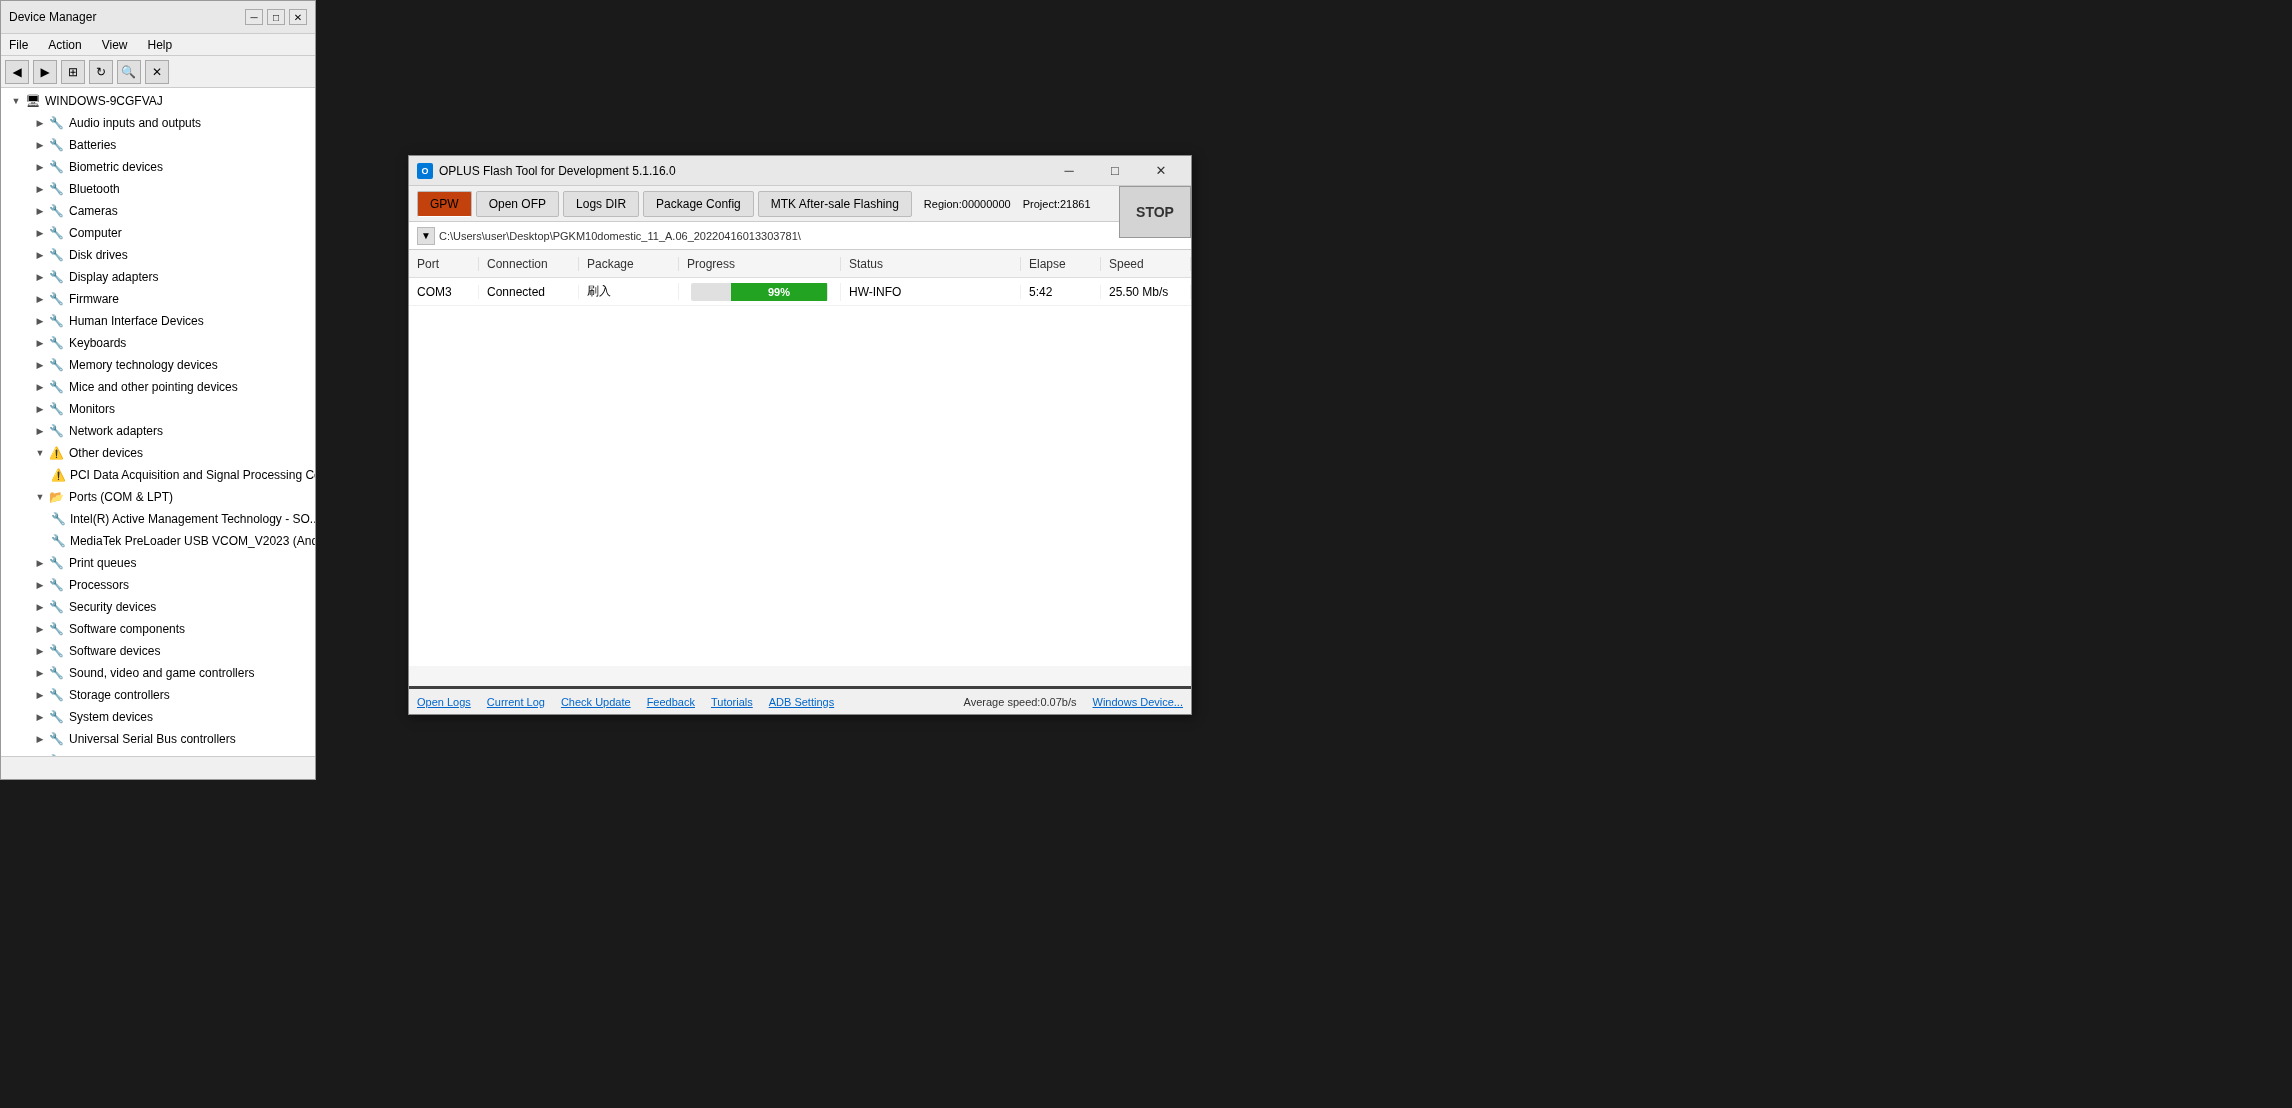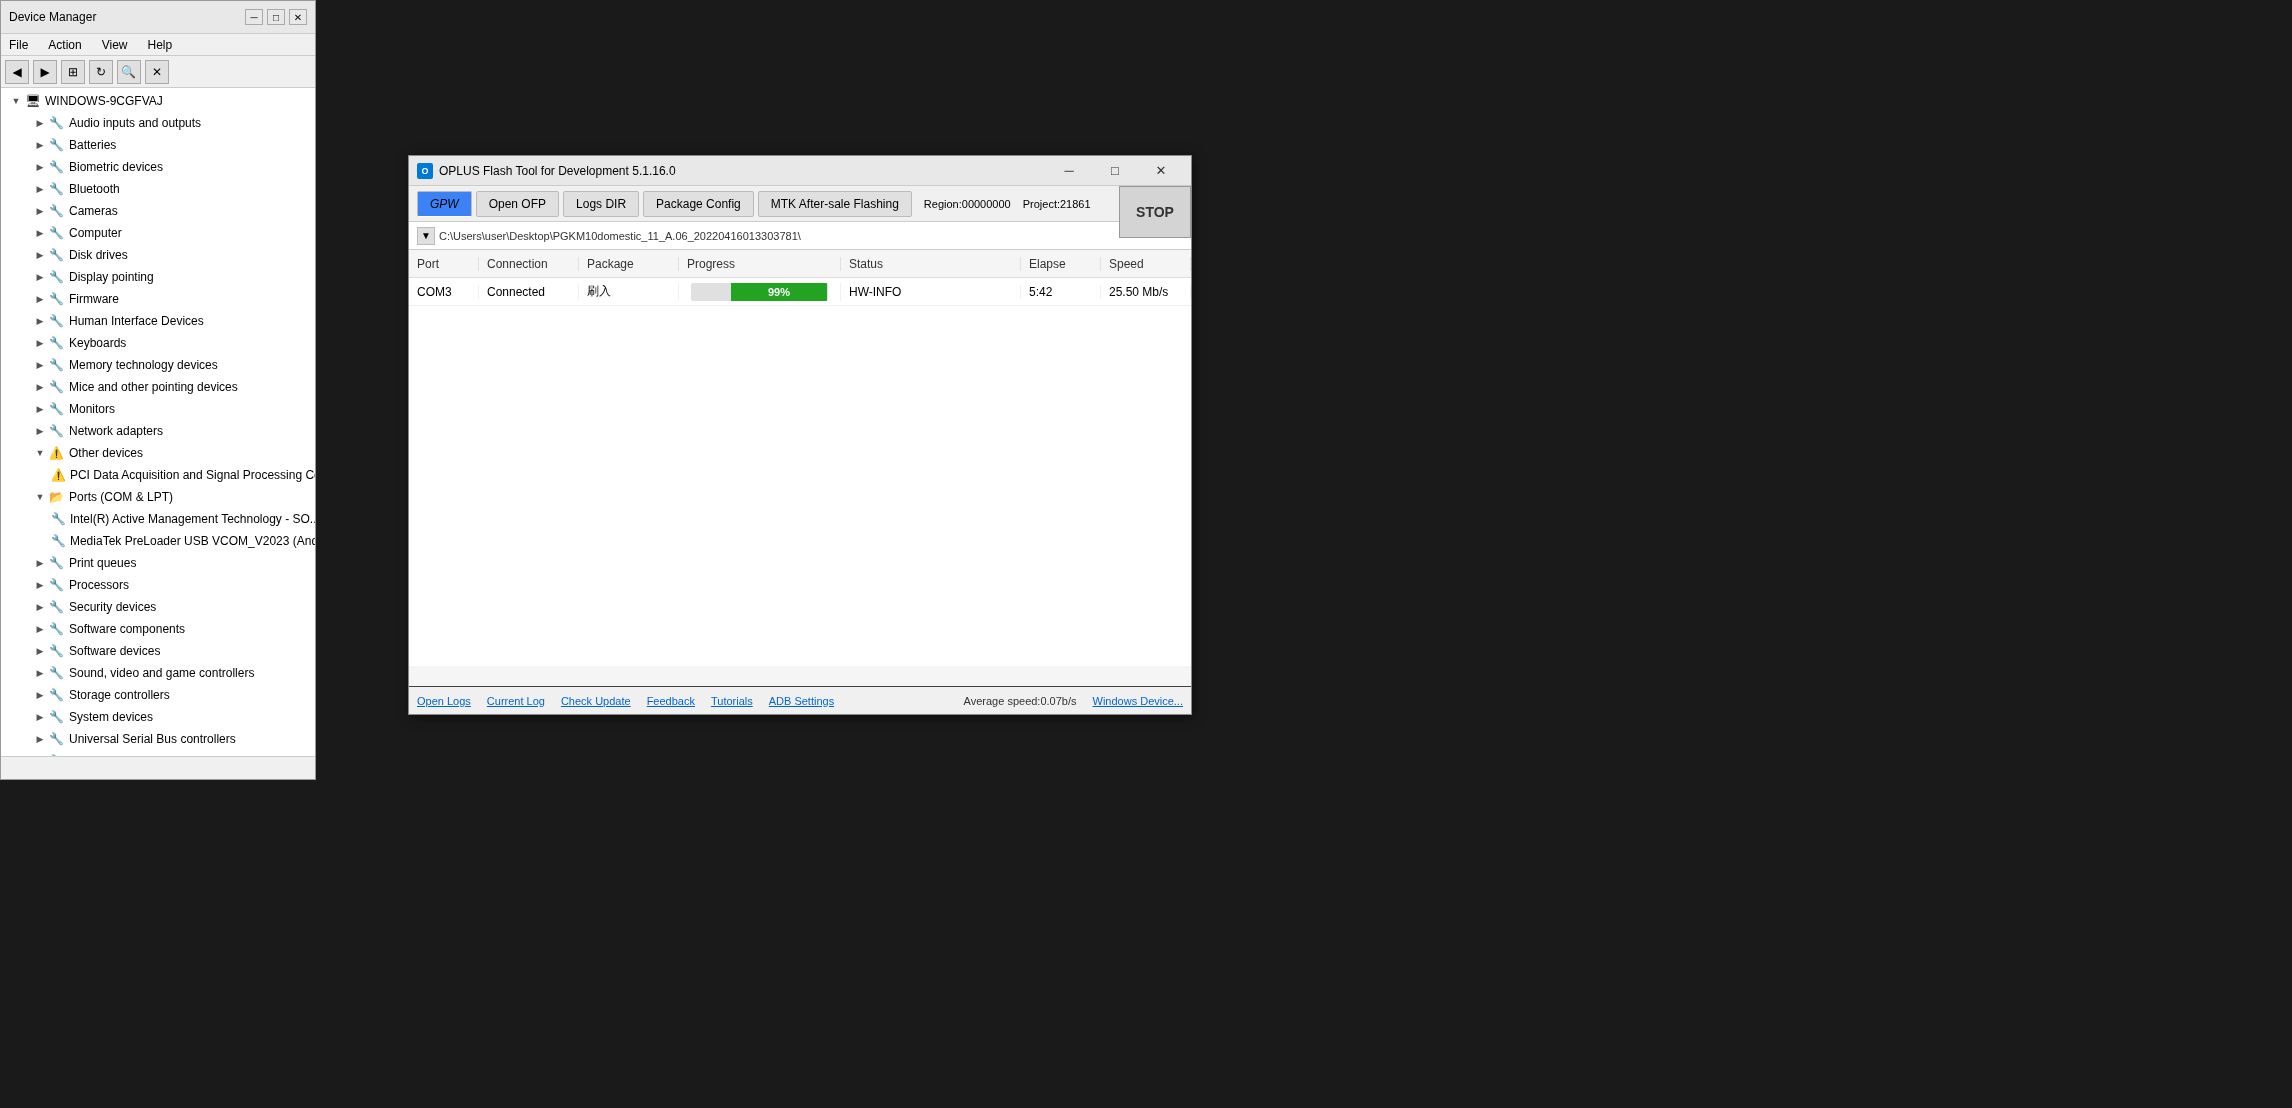--- a/index.html
+++ b/index.html
@@ -207,23 +207,22 @@
       height: 26px;
       padding: 0 12px;
       background: #e0e0e0;
       border: 1px solid #bbb;
       font-size: 12px;
       cursor: pointer;
       border-radius: 2px;
     }
 
     .oplus-tab-btn.active {
-      background: #3b82f6;
+      background: #c2410c;
       border-bottom-color: #fff;
-      font-style: italic;
     }
 
     .oplus-stop-btn {
       width: 70px;
       height: 38px;
       background: #d0d0d0;
       border: 1px solid #999;
       font-size: 13px;
       font-weight: bold;
       cursor: pointer;
@@ -320,21 +319,21 @@
       align-items: center;
       justify-content: center;
       color: white;
       font-size: 11px;
       font-weight: bold;
     }
 
     .oplus-footer {
       height: 28px;
       background: #f0f0f0;
-      border-top: 1px solid #404040;
+      border-top: 3px solid #404040;
       display: flex;
       align-items: center;
       padding: 4px 8px;
       gap: 16px;
       position: absolute;
       bottom: 0;
       left: 0;
       right: 0;
     }
 
@@ -426,21 +425,21 @@
         <span style="font-size: 12px;">Computer</span>
       </div>
       <div class="tree-item" style="padding-left: 32px;">
         <span class="tree-arrow">▶</span>
         <span class="tree-icon">🔧</span>
         <span style="font-size: 12px;">Disk drives</span>
       </div>
       <div class="tree-item" style="padding-left: 32px;">
         <span class="tree-arrow">▶</span>
         <span class="tree-icon">🔧</span>
-        <span style="font-size: 12px;">Display pointing</span>
+        <span style="font-size: 12px;">Display adapters</span>
       </div>
       <div class="tree-item" style="padding-left: 32px;">
         <span class="tree-arrow">▶</span>
         <span class="tree-icon">🔧</span>
         <span style="font-size: 12px;">Firmware</span>
       </div>
       <div class="tree-item" style="padding-left: 32px;">
         <span class="tree-arrow">▶</span>
         <span class="tree-icon">🔧</span>
         <span style="font-size: 12px;">Human Interface Devices</span>

